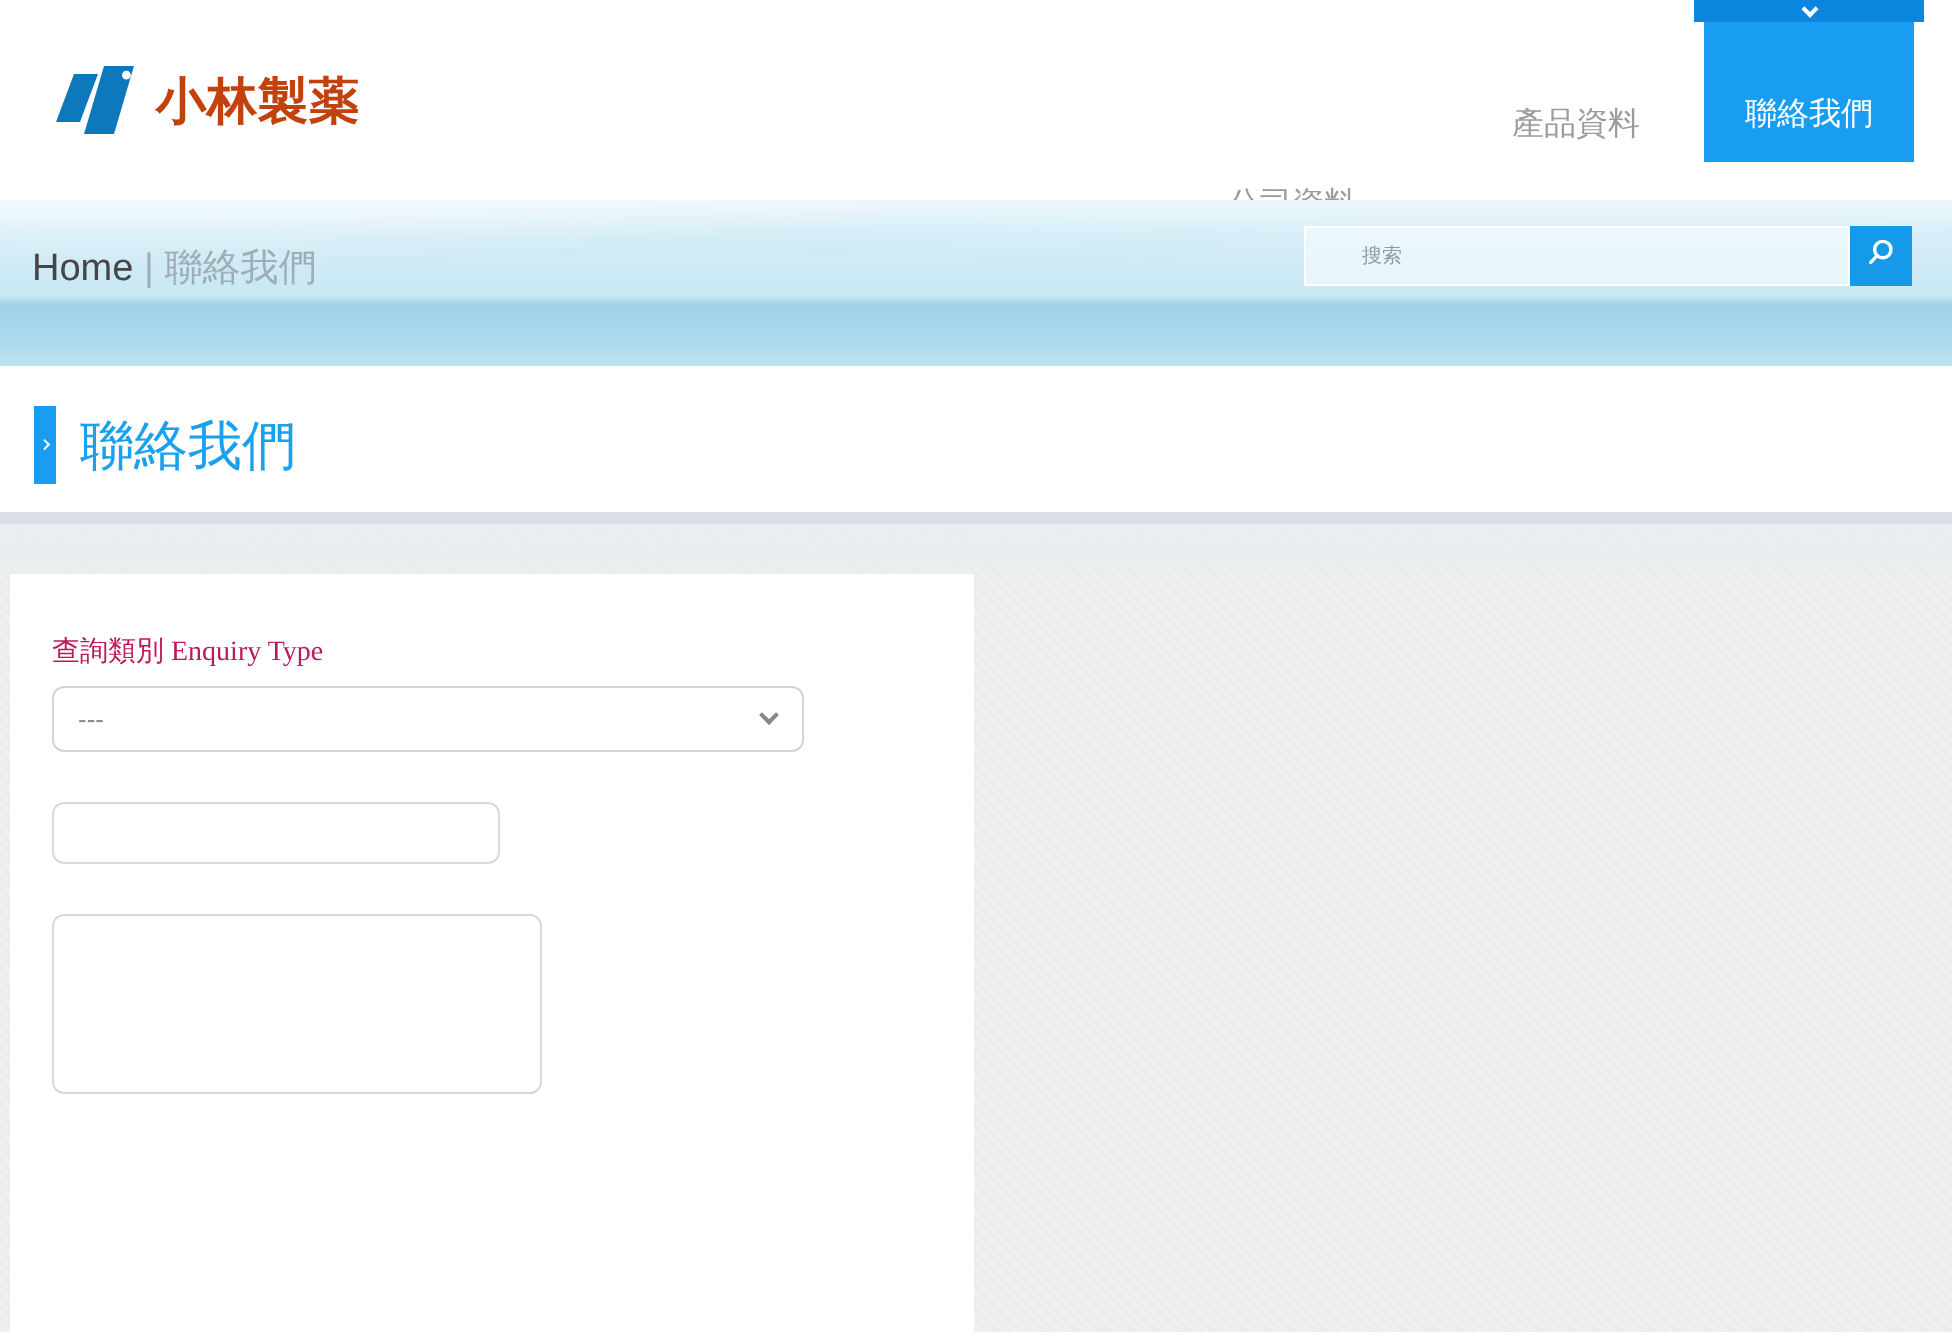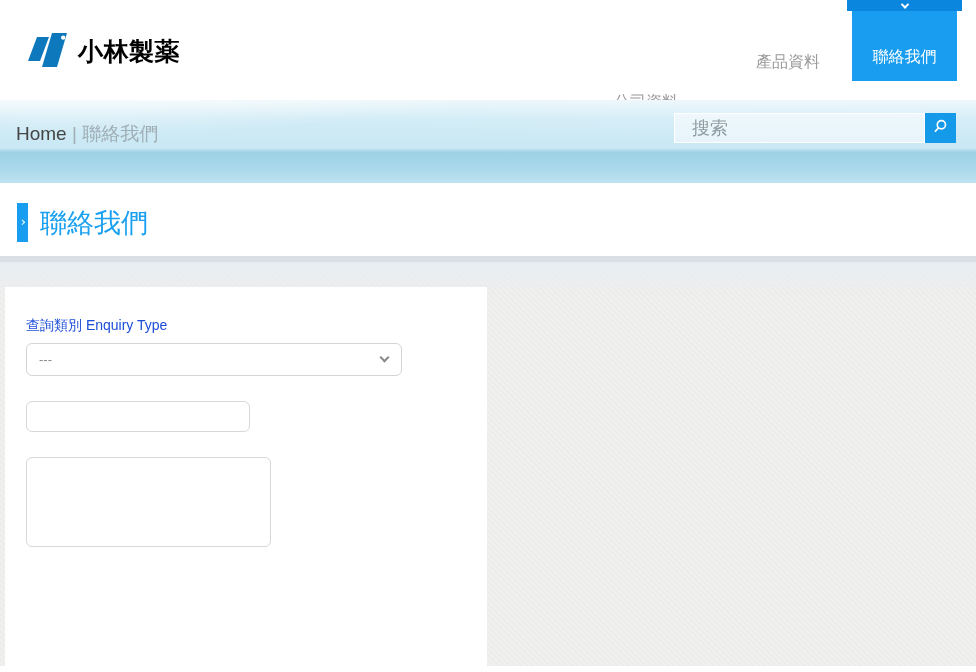--- a/index.html
+++ b/index.html
@@ -2,63 +2,63 @@
 <html><head>
 <meta charset="utf-8">
 <style>
   * { margin:0; padding:0; box-sizing:border-box; }
   html,body { width:976px; height:672px; overflow:hidden; }
   body { font-family:"Liberation Sans","DejaVu Sans",sans-serif; background:#fff; position:relative; }
 
   
   .site-header { position:relative; height:100px; background:#fff; }
   .logo { position:absolute; left:27px; top:30px; display:flex; align-items:center; gap:7px; cursor:pointer; }
-  .logo-wordmark { font-size:25px; font-weight:900; color:#000000; letter-spacing:0.5px; line-height:1; }
+  .logo-wordmark { font-size:25px; font-weight:900; color:#c2410c; letter-spacing:0.5px; line-height:1; }
 
   .nav-item { position:absolute; top:52px; font-size:16px; color:#9b9b9b; cursor:pointer; }
   .nav-item-1 { left:614px;margin-top:40px; }
   .nav-item-2 { left:756px; }
   .nav-active { position:absolute; top:0; right:19px; width:105px; height:81px; background:#189df0; cursor:pointer; }
   .nav-active-strip { position:absolute; top:0; left:-5px; width:115px; height:11px; background:#0b86de; display:flex; align-items:center; justify-content:center; }
   .chev-down { width:6px; height:6px; border-right:2px solid #fff; border-bottom:2px solid #fff; transform:rotate(45deg) translate(-1px,-1px); }
   .nav-active-label { position:absolute; bottom:13px; left:0; width:100%; text-align:center; color:#fff; font-size:16px; }
 
   
   .band { position:relative; height:83px;
     background:
       radial-gradient(95% 220% at 8% -95%, rgba(255,255,255,.95) 25%, rgba(255,255,255,0) 62%),
       radial-gradient(150% 170% at 82% -50%, rgba(255,255,255,.38), rgba(255,255,255,0) 58%),
       linear-gradient(180deg, #eaf6fb 0%, #d2ecf6 22%, #c9e8f4 58%, #9ed2e6 63%, #a9d8ea 82%, #bde3f0 100%);
   }
   .breadcrumb { position:absolute; left:16px; top:21px; font-size:19px; }
   .crumb-home { color:#454545; cursor:pointer; }
   .crumb-sep, .crumb-current { color:#9fadb5; }
   .searchbar { position:absolute; top:13px; right:20px; display:flex; }
-  .search-input { width:251px; height:30px; border:1px solid rgba(255,255,255,.95); background:rgba(255,255,255,.55);
-    padding:0 17px; font-size:18px; color:#5a6a72; outline:none; }
+  .search-input { width:273px; height:30px; border:1px solid rgba(255,255,255,.95); background:rgba(255,255,255,.55);
+    padding:0 28px; font-size:10px; color:#5a6a72; outline:none; }
   .search-input::placeholder { color:#8e9ba2; }
   .search-btn { width:31px; height:30px; background:#149ae9; border:none; cursor:pointer; display:flex; align-items:center; justify-content:center; }
 
   
   .title-section { position:relative; height:79px; background:#fff; border-bottom:6px solid #d9dfe4; }
   .title-marker { position:absolute; left:17px; top:20px; width:11px; height:39px; background:#189df0; display:flex; align-items:center; justify-content:center; }
   .chev-right { width:4px; height:4px; border-right:1.5px solid #fff; border-bottom:1.5px solid #fff; transform:rotate(-45deg) translate(0,-1px); }
   .page-title { position:absolute; left:40px; top:22px; font-size:27px; color:#1aa0f0; font-weight:400; }
 
   
   .content { position:relative; height:404px; overflow:hidden;
     background:
       linear-gradient(180deg, #e7edf2 0%, rgba(240,240,238,0) 34px),
       repeating-linear-gradient(45deg, rgba(0,0,0,.014) 0 2px, rgba(255,255,255,0) 2px 4px),
       #f0f0ee;
   }
   .card { position:absolute; left:5px; top:25px; width:482px; height:620px; background:#fff; padding:30px 21px 40px; }
   .intro { width:447px; font-size:16px; line-height:28px; color:#3b3b3b; margin-bottom:13px; }
   .field { margin-bottom:25px; }
-  .field-label { display:block; font-size:14px; color:#1d4ed8; margin-bottom:8px; }
+  .field-label { display:block; font-size:14px; color:#be185d; margin-bottom:8px;font-family:Liberation Serif, serif; }
   .select-wrap { position:relative; width:376px; }
   .enquiry-select { width:376px; height:33px; border:1px solid #d4d4d4; border-radius:6px; background:#fff;
     -webkit-appearance:none; appearance:none; padding:0 30px 0 12px; font-size:13px; color:#8a8a8a;
     font-family:inherit; outline:none; cursor:pointer; }
   .select-chev { position:absolute; right:14px; top:11px; width:7px; height:7px; border-right:2.5px solid #888; border-bottom:2.5px solid #888; transform:rotate(45deg); pointer-events:none; }
   .text-input { width:224px; height:31px; border:1px solid #d8d8d8; border-radius:6px; padding:0 10px; font-size:14px; color:#444; outline:none; font-family:inherit; }
   .msg-textarea { width:245px; height:90px; border:1px solid #d8d8d8; border-radius:6px; padding:8px 10px; font-size:14px; color:#444; outline:none; resize:none; font-family:inherit; }
 </style>
 </head>
 <body>

